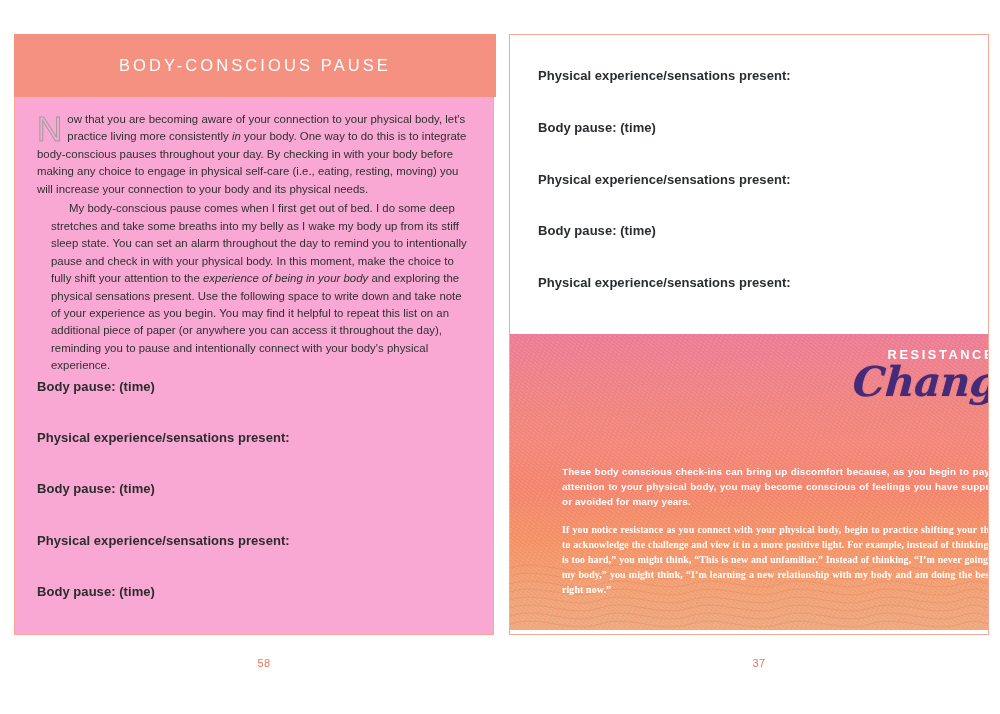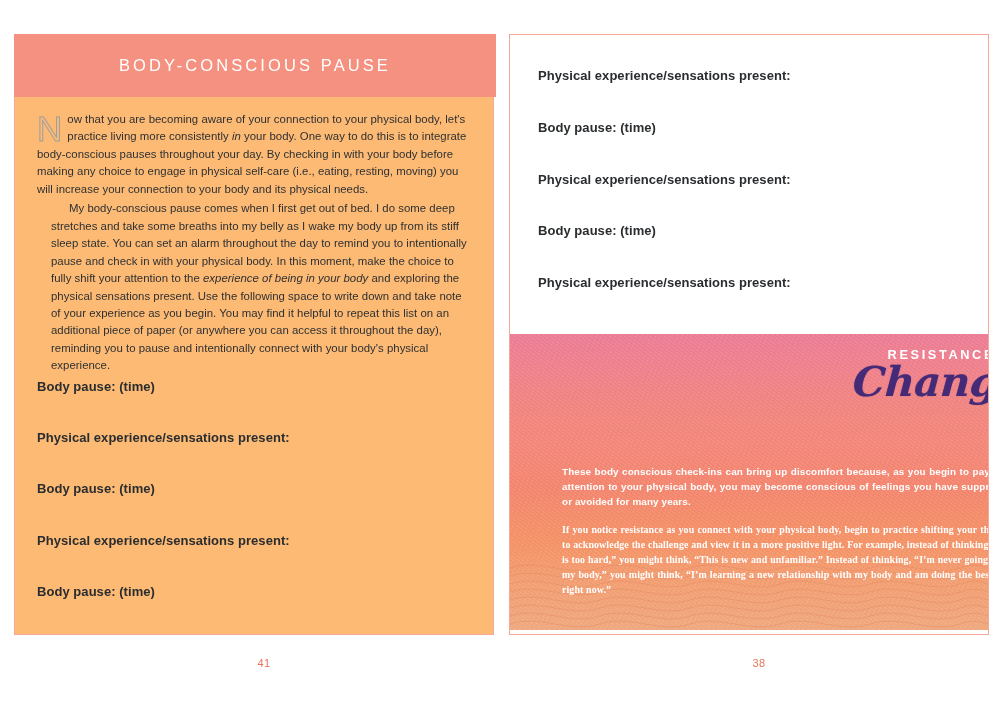--- a/index.html
+++ b/index.html
@@ -22,21 +22,21 @@
     background: #ffffff;
   }
 
   
   #left-page {
     position: absolute;
     left: 14px;
     top: 34px;
     width: 480px;
     height: 601px;
-    background: #fdba74;
+    background: #f9a8d4;
     border: 1px solid #f6a898;
     box-sizing: border-box;
   }
   #left-header-band {
     position: absolute;
     left: -1px;
     top: -1px;
     width: 482px;
     height: 63px;
     background: #f59180;
@@ -223,21 +223,21 @@
       </p>
     </div>
 
     <div class="prompt" style="position:absolute; left:22px; top:344px;">Body pause: (time)</div>
     <div class="prompt" style="position:absolute; left:22px; top:395px;">Physical experience/sensations present:</div>
     <div class="prompt" style="position:absolute; left:22px; top:446px;">Body pause: (time)</div>
     <div class="prompt" style="position:absolute; left:22px; top:498px;">Physical experience/sensations present:</div>
     <div class="prompt" style="position:absolute; left:22px; top:549px;">Body pause: (time)</div>
   </div>
 
-  <div id="page-75-number">41</div>
+  <div id="page-75-number">58</div>
 
   <div id="right-page">
 
     <div id="right-white-area">
       <div class="prompt" style="position:absolute; left:28px; top:33px;">Physical experience/sensations present:</div>
       <div class="prompt" style="position:absolute; left:28px; top:85px;">Body pause: (time)</div>
       <div class="prompt" style="position:absolute; left:28px; top:137px;">Physical experience/sensations present:</div>
       <div class="prompt" style="position:absolute; left:28px; top:188px;">Body pause: (time)</div>
       <div class="prompt" style="position:absolute; left:28px; top:240px;">Physical experience/sensations present:</div>
     </div>
@@ -263,15 +263,15 @@
         <span id="resistance-script">Change</span>
       </div>
 
       <div id="panel-text-wrap">
         <p class="panel-para" id="panel-para-1">These body conscious check-ins can bring up discomfort because, as you begin to pay more attention to your physical body, you may become conscious of feelings you have suppressed or avoided for many years.</p>
         <p class="panel-para" id="panel-para-2">If you notice resistance as you connect with your physical body, begin to practice shifting your thoughts to acknowledge the challenge and view it in a more positive light. For example, instead of thinking, “This is too hard,” you might think, “This is new and unfamiliar.” Instead of thinking, “I’m never going to like my body,” you might think, “I’m learning a new relationship with my body and am doing the best I can right now.”</p>
       </div>
     </div>
   </div>
 
-  <div id="page-76-number">38</div>
+  <div id="page-76-number">37</div>
 
 </div>
 
 </body></html>

